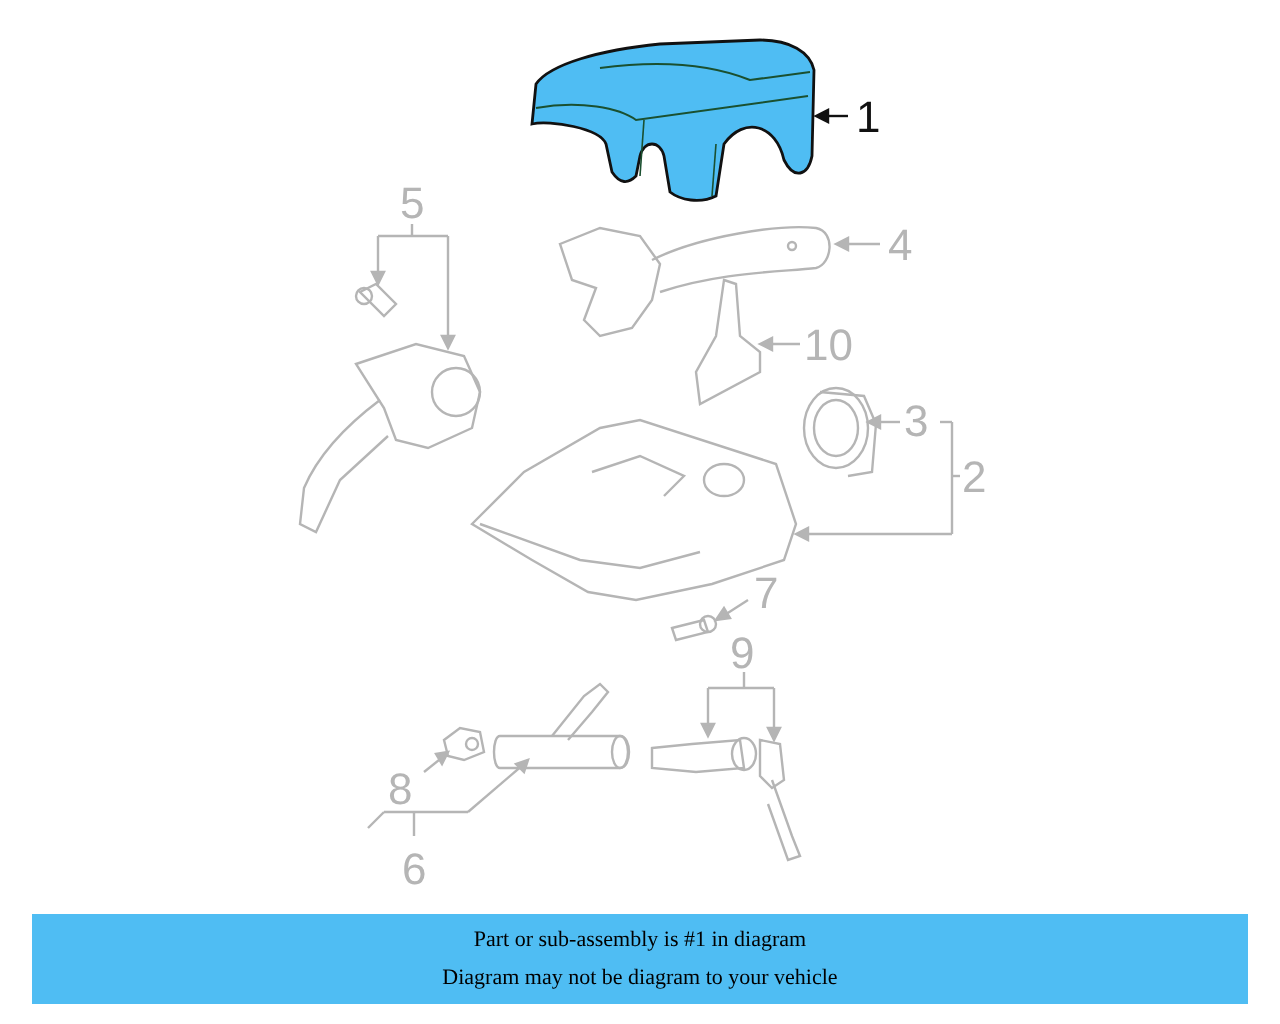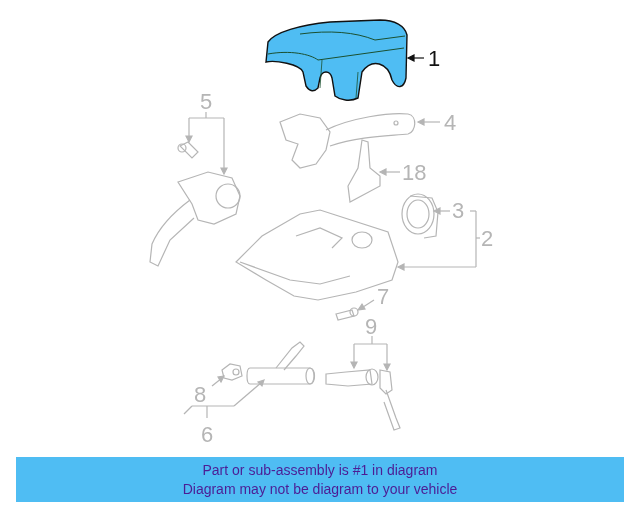--- a/index.html
+++ b/index.html
@@ -3,21 +3,21 @@
 <meta charset="utf-8">
 <style>
   html, body { margin:0; padding:0; background:#ffffff; }
   body { width:640px; height:512px; position:relative; overflow:hidden; font-family:"Liberation Sans", sans-serif; }
   .diagram { position:absolute; left:0; top:0; width:640px; height:455px; }
   .callout { position:absolute; font-family:"Liberation Sans", sans-serif; font-size:22px; line-height:22px; }
   .callout.gray { color:#b5b5b5; }
   .callout.dark { color:#111111; }
   .banner { position:absolute; left:16px; top:457px; width:608px; height:45px; background:#4fbdf3;
             display:flex; flex-direction:column; align-items:center; justify-content:center; }
-  .banner-line { font-size:14px; line-height:19px; color:#4c1d95; font-family:Liberation Sans, sans-serif; }
+  .banner-line { font-size:11px; line-height:19px; color:#000000; font-family:Liberation Serif, serif; }
 </style>
 </head>
 <body>
 
 <div class="diagram">
   <svg width="640" height="455" viewBox="0 0 640 455" xmlns="http://www.w3.org/2000/svg">
 
     <g>
       <path d="M268 42 C275 32 300 25 330 22 L380 20 C395 20 405 26 407 35 L406 78 C404 88 397 90 392 80 C388 62 372 58 362 72 L358 98 C350 102 340 100 335 96 L332 78 C330 70 322 70 320 78 L318 88 C314 92 310 92 306 86 L303 72 C300 64 275 60 266 62 Z" fill="#4fbdf3" stroke="#111" stroke-width="1.4"></path>
       <path d="M268 54 C290 50 310 54 318 60 L404 48" fill="none" stroke="#1a5030" stroke-width="1"></path>
@@ -135,19 +135,19 @@
 
   <span class="callout dark" style="left:428px; top:48px;">1</span>
   <span class="callout gray" style="left:481px; top:228px;">2</span>
   <span class="callout gray" style="left:452px; top:200px;">3</span>
   <span class="callout gray" style="left:444px; top:112px;">4</span>
   <span class="callout gray" style="left:200px; top:91px;">5</span>
   <span class="callout gray" style="left:201px; top:424px;">6</span>
   <span class="callout gray" style="left:377px; top:286px;">7</span>
   <span class="callout gray" style="left:194px; top:384px;">8</span>
   <span class="callout gray" style="left:365px; top:316px;">9</span>
-  <span class="callout gray" style="left:402px; top:162px;">18</span>
+  <span class="callout gray" style="left:402px; top:162px;">10</span>
 </div>
 
 <div class="banner">
   <div class="banner-line">Part or sub-assembly is #1 in diagram</div>
   <div class="banner-line">Diagram may not be diagram to your vehicle</div>
 </div>
 
 </body></html>

